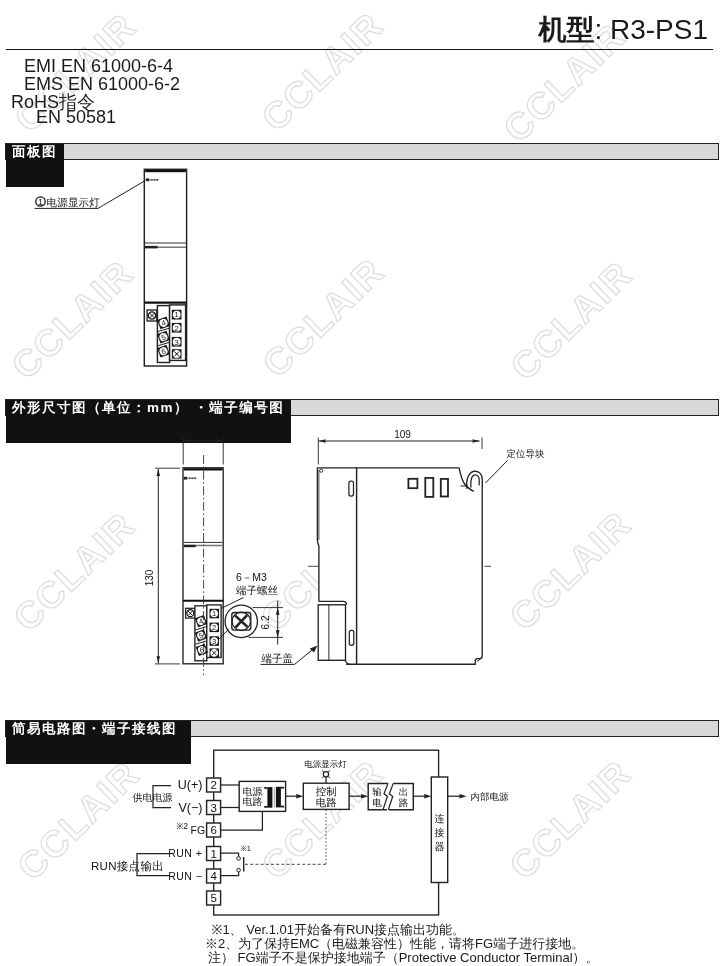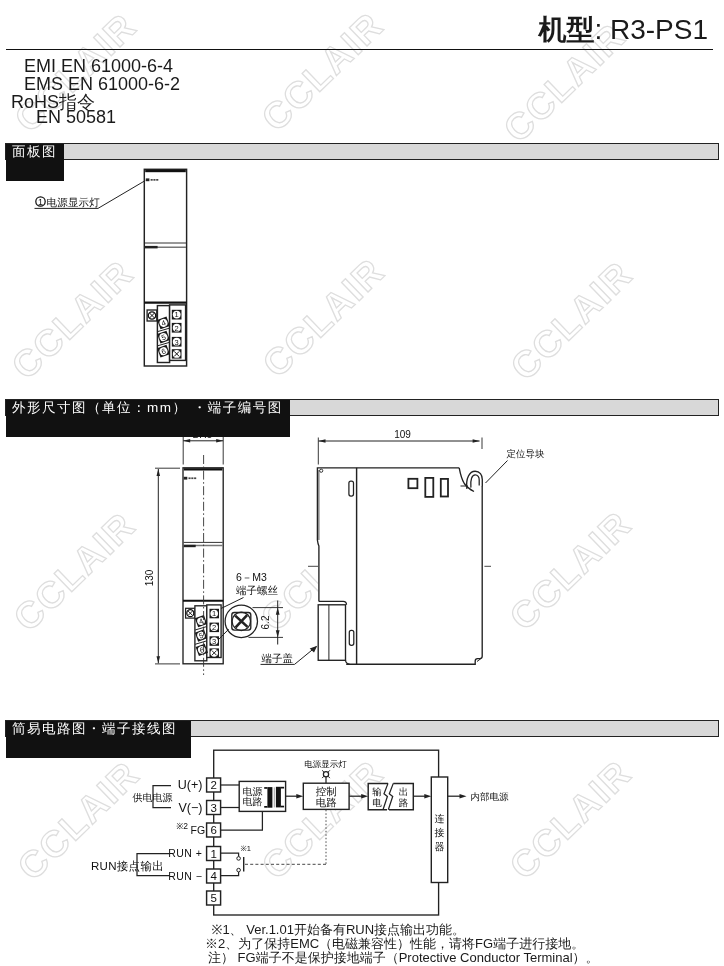--- a/index.html
+++ b/index.html
@@ -4,21 +4,21 @@
 <style>
   html,body{margin:0;padding:0;}
   body{width:724px;height:966px;position:relative;background:#fff;
        font-family:"Liberation Sans",sans-serif;color:#1a1a1a;overflow:hidden;}
   .wm{position:absolute;font-weight:bold;font-size:37px;letter-spacing:2px;
       color:transparent;-webkit-text-stroke:1.3px #dedede;white-space:nowrap;
       transform:translate(-50%,-50%) rotate(-44deg);}
   .bar{position:absolute;left:5px;width:712px;height:15px;background:#d8d8d8;
        border:1px solid #222;}
   .bar .bk{display:inline-block;height:31px;line-height:15.5px;background:#111;
-       color:#fff;font-weight:normal;font-size:13.5px;padding:0 7px 6px 6px;
+       color:#fff;font-weight:bold;font-size:13.5px;padding:0 7px 12px 6px;
        vertical-align:top;letter-spacing:1.5px;}
   .t13{position:absolute;font-size:18px;line-height:14px;white-space:nowrap;}
   .t11{position:absolute;font-size:13px;line-height:13px;white-space:nowrap;}
 </style>
 </head>
 <body>
 
 <div class="wm" style="left:76px;top:73px;">CCLAIR</div>
 
 <div class="wm" style="left:323px;top:72px;">CCLAIR</div>

